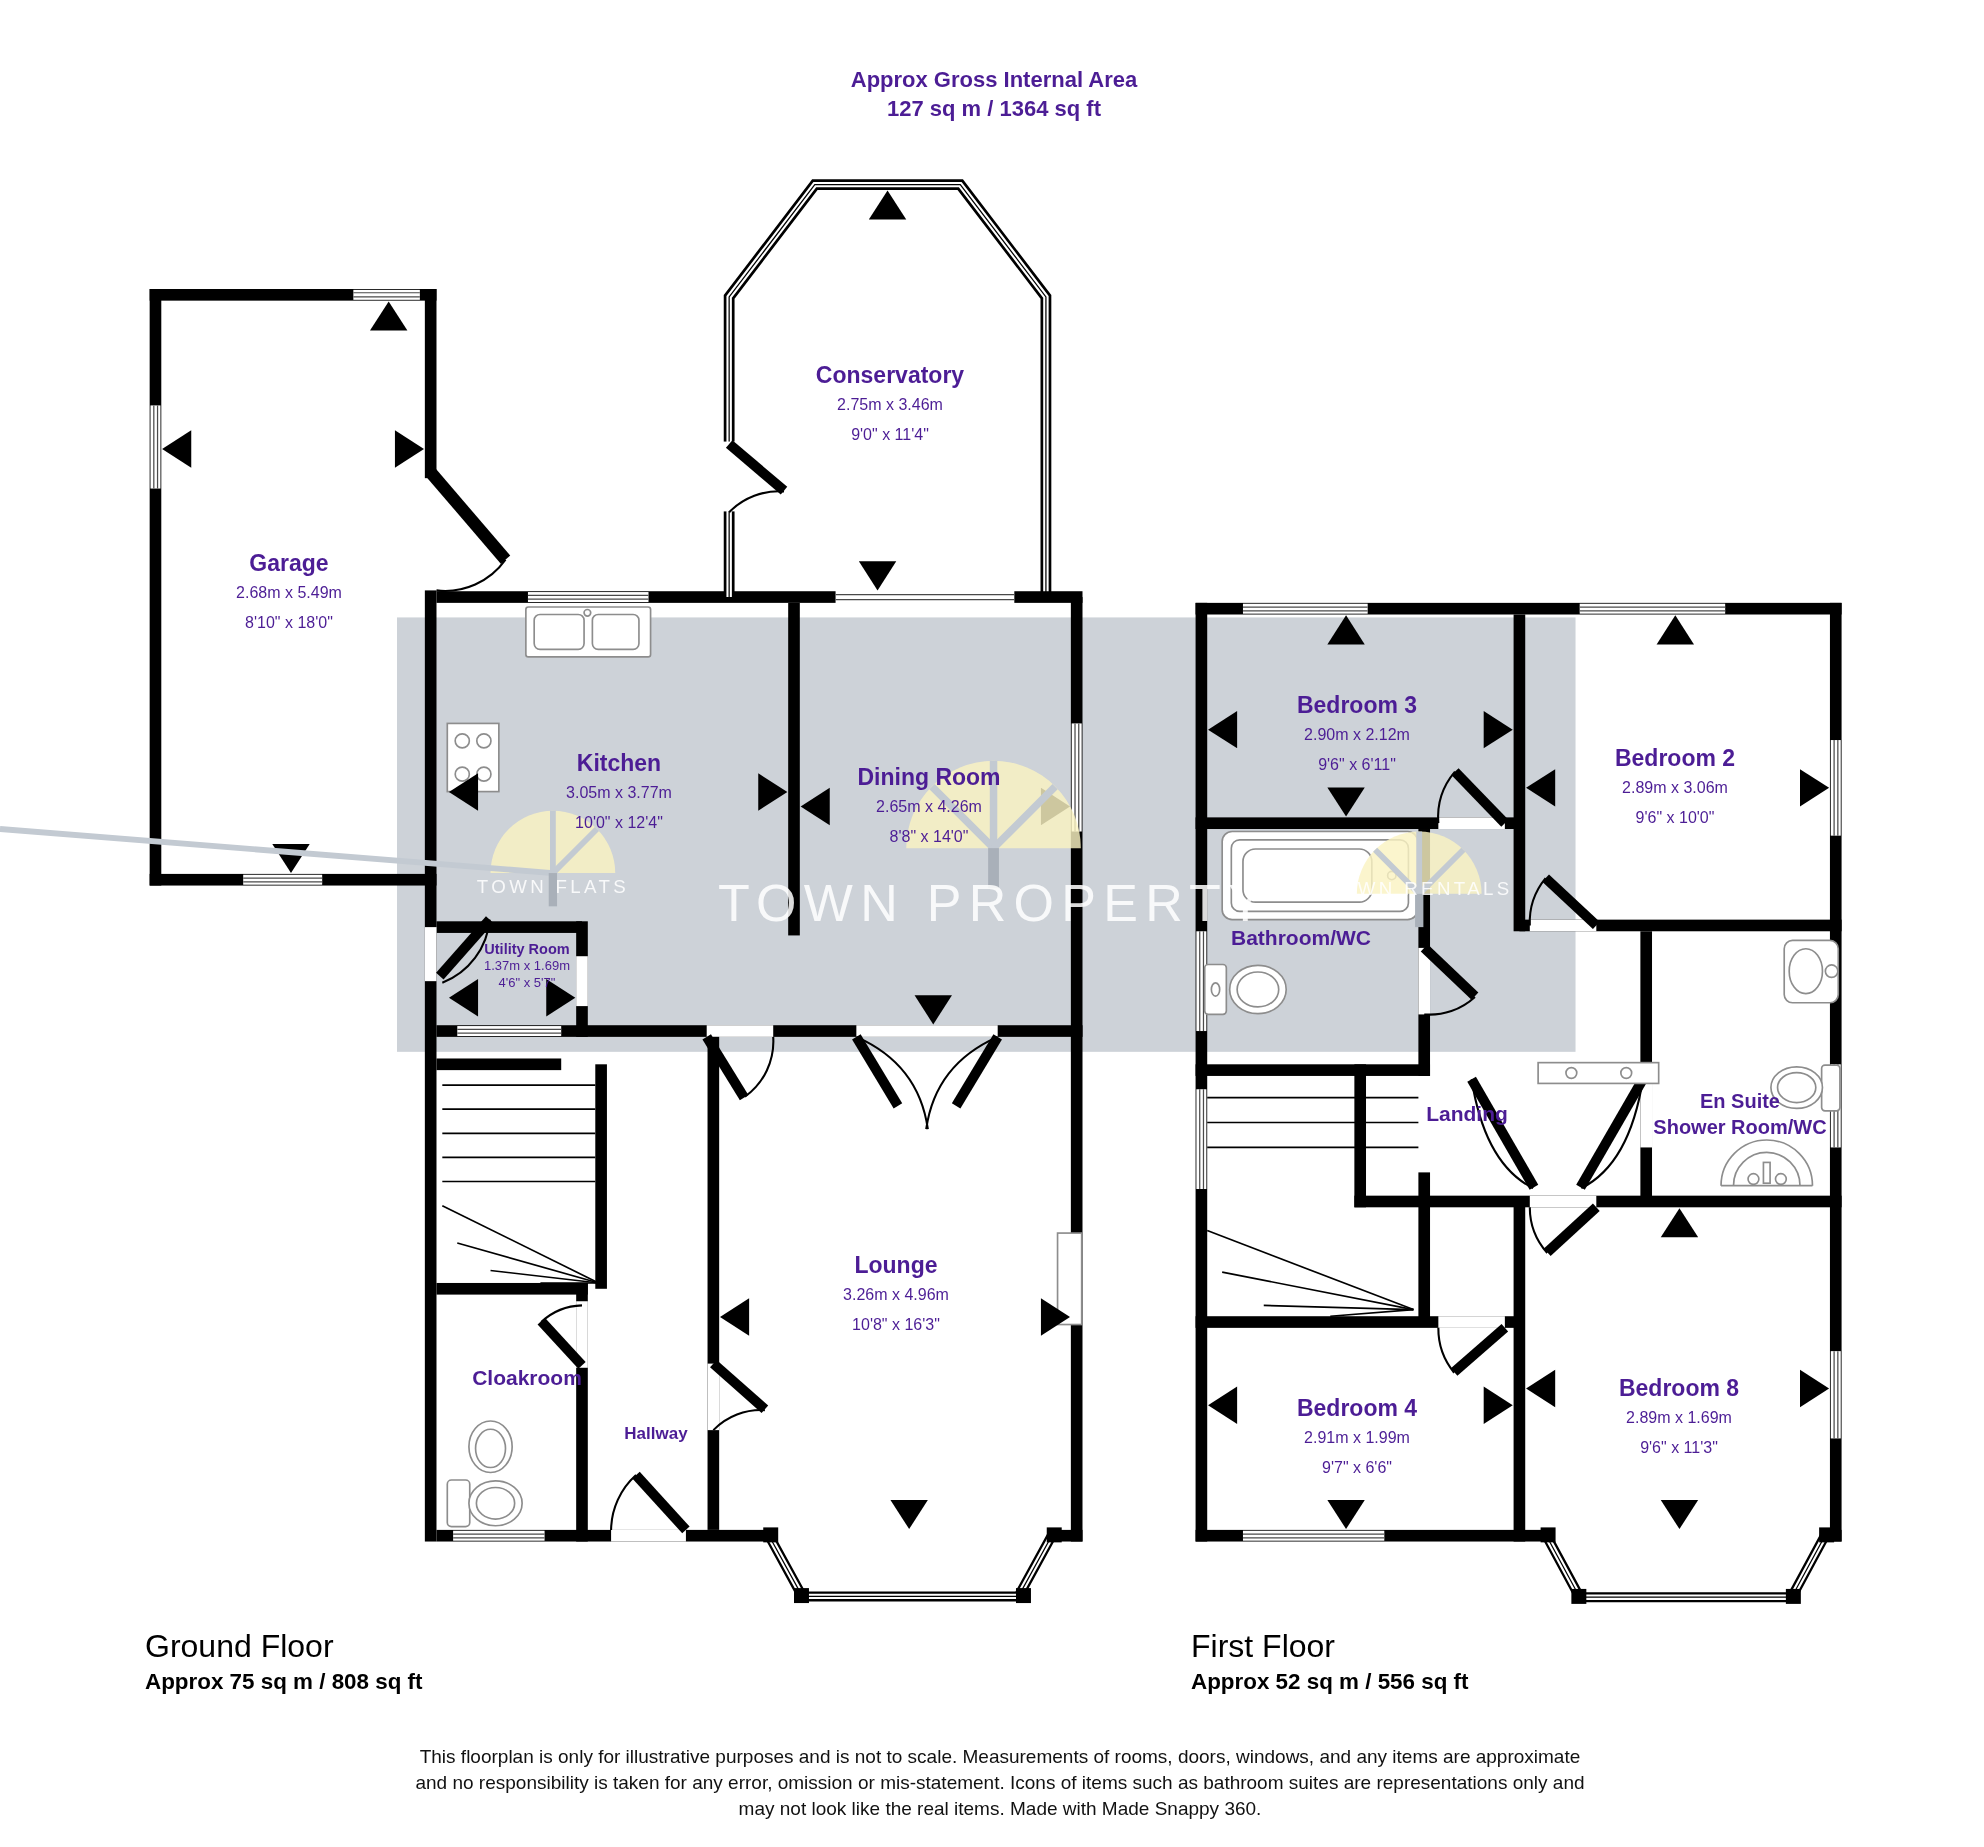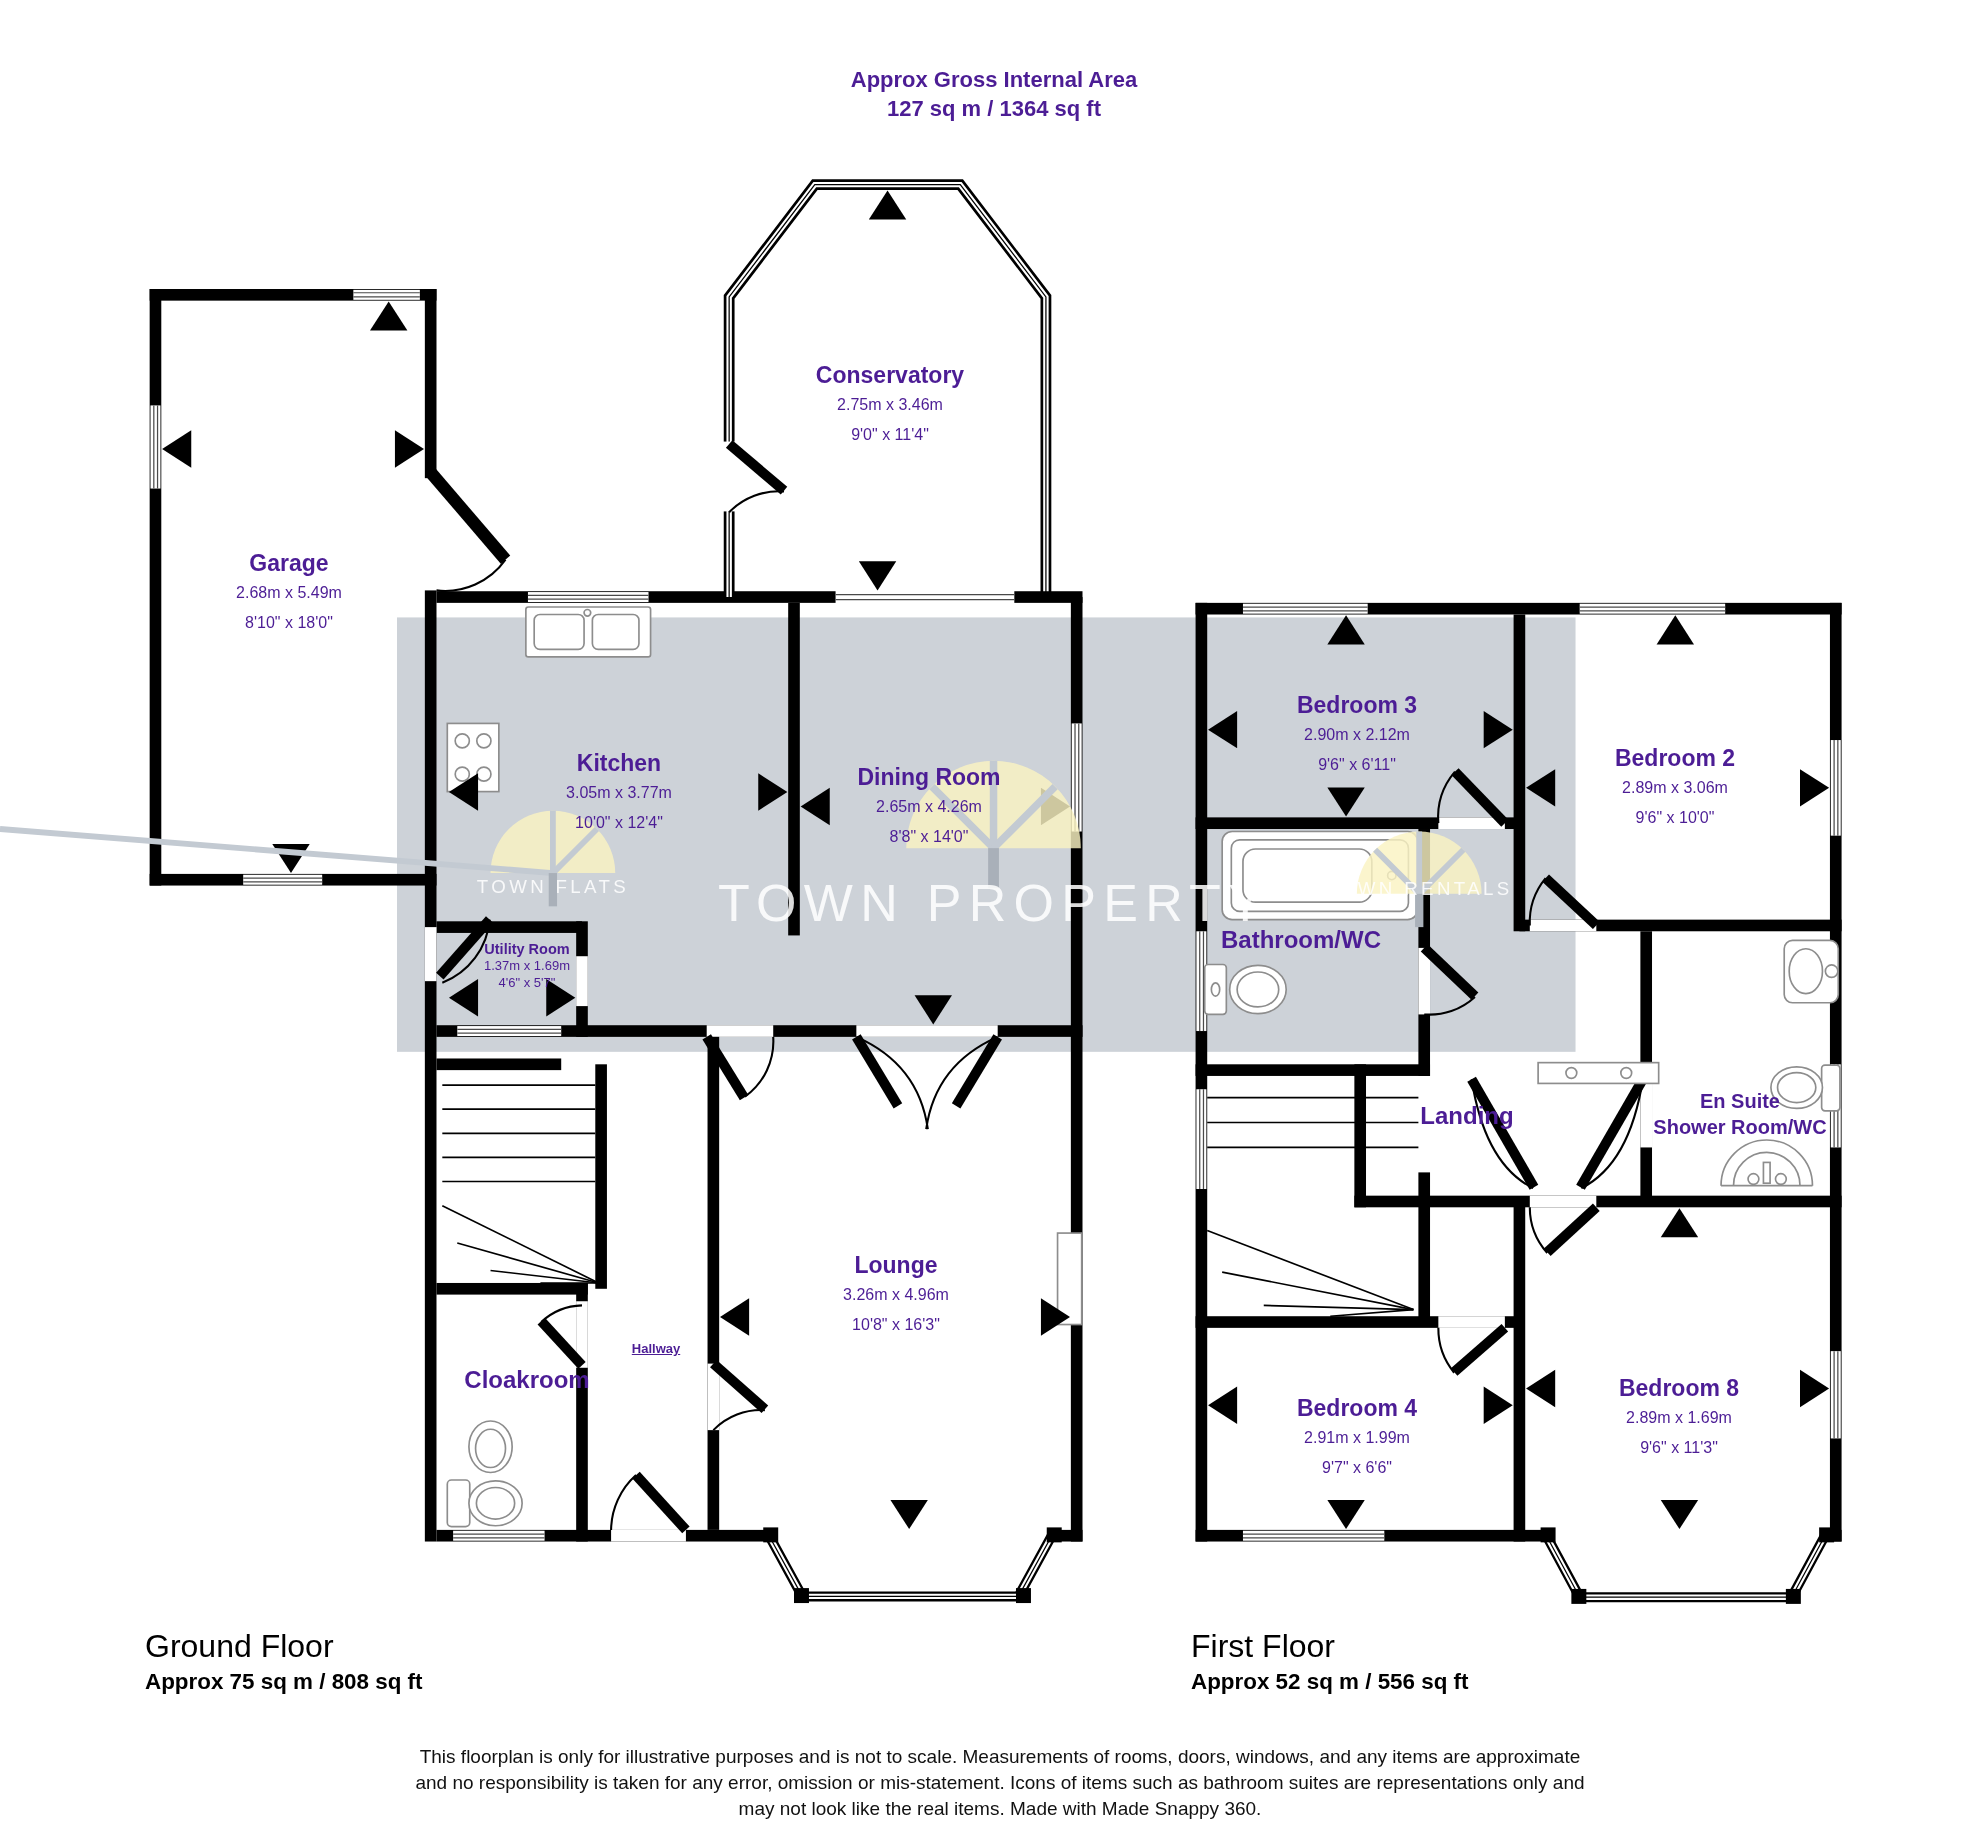--- a/index.html
+++ b/index.html
@@ -17,21 +17,21 @@
   .fixl{fill:none;stroke:#8d8d8d;stroke-width:4;}
   .step{stroke:#000;stroke-width:4;}
   .bayo{fill:none;stroke:#000;stroke-width:24;}
   .bayi{fill:none;stroke:#fff;stroke-width:13;}
   .bayc{fill:none;stroke:#000;stroke-width:3;}
   .lbl{position:absolute;transform:translateX(-50%);text-align:center;color:#4c1d95;white-space:nowrap;}
   .rname{font-size:23px;font-weight:bold;line-height:30px;}
   .rdim{font-size:16px;line-height:30px;}
   .small .rname{font-size:14.5px;line-height:18.3px;}
   .small .rdim{font-size:13px;line-height:16.6px;}
-  .single{font-size:24px;font-weight:bold;}
+  .single{font-size:21px;font-weight:bold;}
   .title{font-size:22px;font-weight:bold;line-height:29px;}
   .caption-floor{font-size:32px;line-height:37px;}
   .caption-area{font-size:22.4px;font-weight:bold;line-height:33px;}
   .disclaimer{font-size:19px;line-height:26px;color:#111;}
   .wm{position:absolute;transform:translateX(-50%);color:rgba(255,255,255,0.86);
       letter-spacing:0.18em;white-space:nowrap;font-weight:normal;}
   .wm-big{font-size:52px;letter-spacing:0.14em;}
   .wm-small{font-size:18.7px;}
 </style>
 </head>
@@ -407,21 +407,21 @@
     <div class="rname">Utility Room</div>
     <div class="rdim">1.37m x 1.69m</div>
     <div class="rdim">4'6" x 5'7"</div>
   </div>
   <div class="lbl" style="left:896px;top:1250px;">
     <div class="rname">Lounge</div>
     <div class="rdim">3.26m x 4.96m</div>
     <div class="rdim">10'8" x 16'3"</div>
   </div>
   <div class="lbl single" style="left:527px;top:1366px;">Cloakroom</div>
-  <div class="lbl single" style="left:656px;top:1341px;font-size:13px;text-decoration:underline;">Hallway</div>
+  <div class="lbl single" style="left:656px;top:1424px;font-size:17px;">Hallway</div>
 
   <div class="lbl" style="left:1357px;top:690px;">
     <div class="rname">Bedroom 3</div>
     <div class="rdim">2.90m x 2.12m</div>
     <div class="rdim">9'6" x 6'11"</div>
   </div>
   <div class="lbl" style="left:1675px;top:743px;">
     <div class="rname">Bedroom 2</div>
     <div class="rdim">2.89m x 3.06m</div>
     <div class="rdim">9'6" x 10'0"</div>

